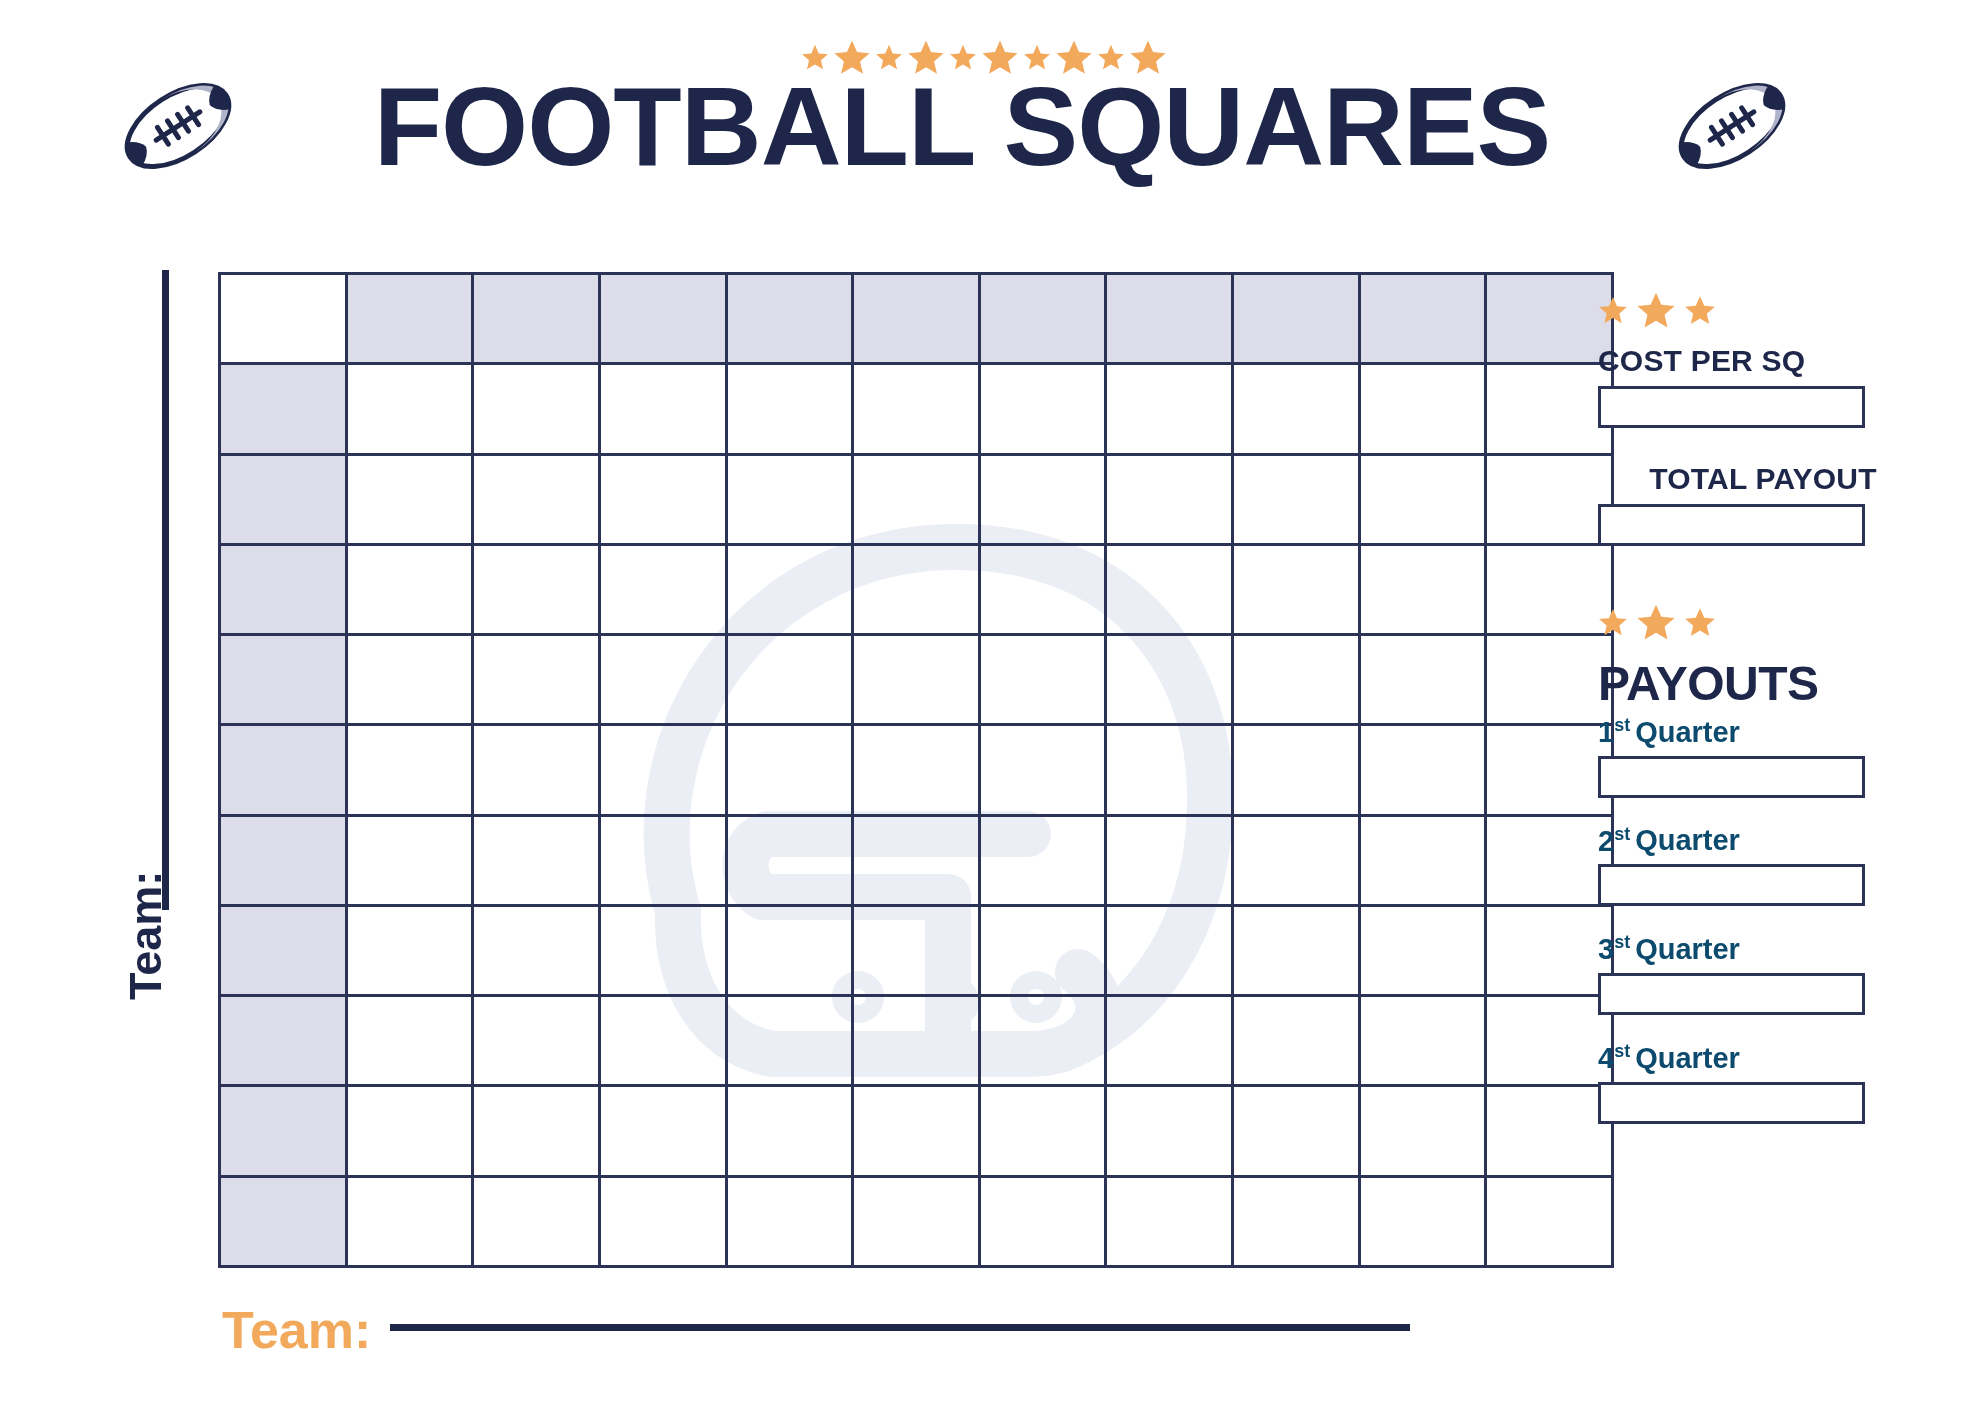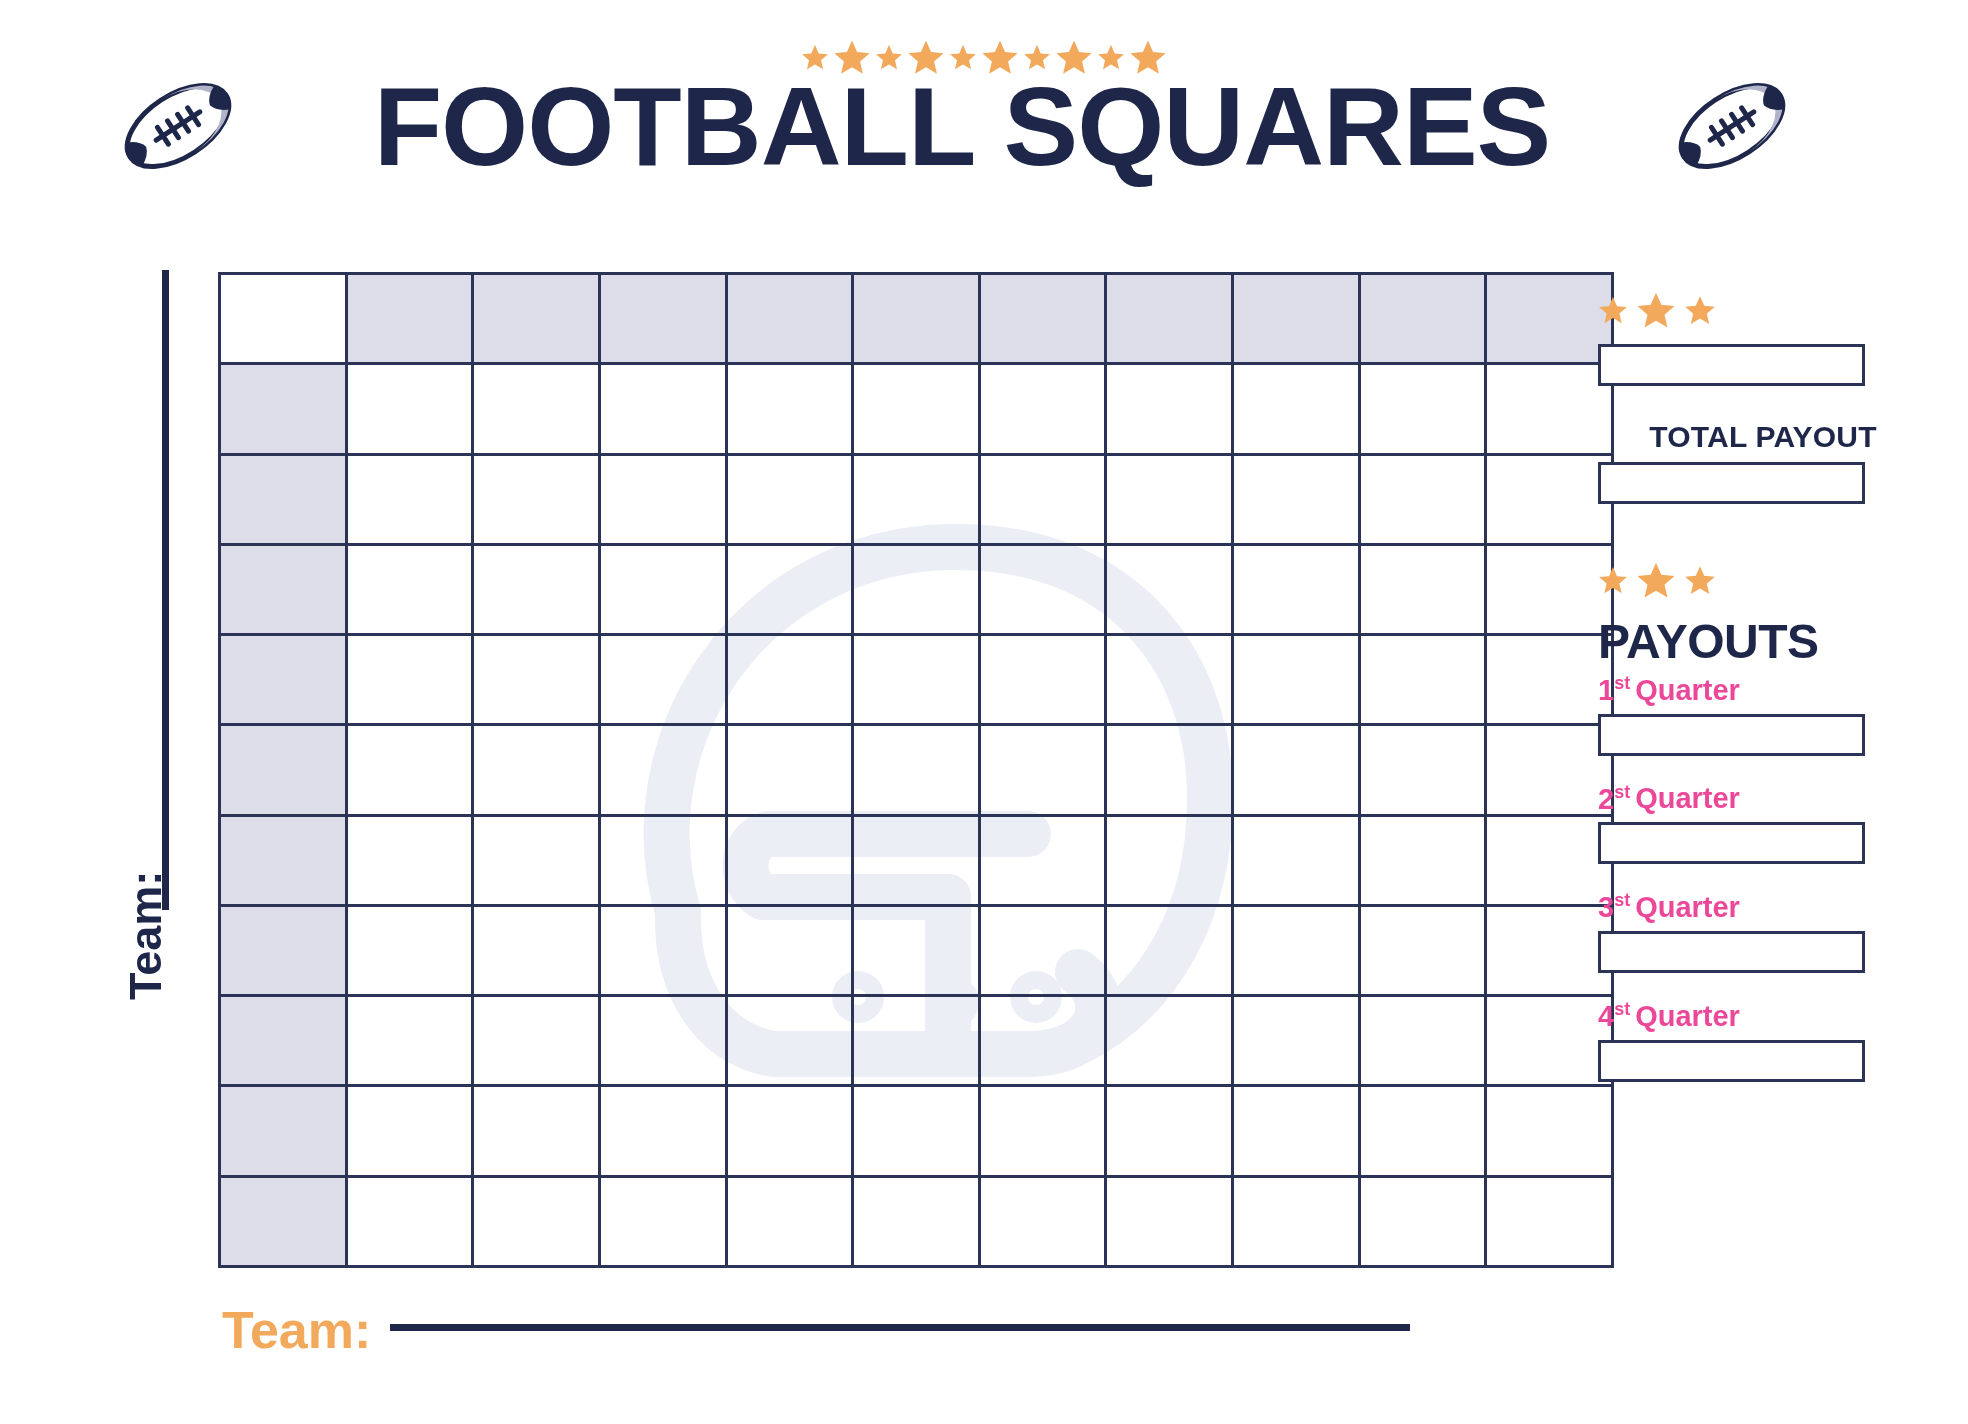--- a/index.html
+++ b/index.html
@@ -142,21 +142,21 @@
     width: 267px;
     height: 42px;
     border: 3px solid #2b3457;
     background: #ffffff;
     box-sizing: border-box;
     margin-bottom: 34px;
   }
   .q-label {
     font-size: 29px;
     font-weight: 800;
-    color: #ec4899;
+    color: #0c4a6e;
     margin: 0 0 7px 0;
     white-space: nowrap;
   }
   .q-label sup { font-size: 0.62em; font-weight: 800; }
   .q-label .qword { margin-left: 5px; }
   .field-box.q { margin-bottom: 26px; }
   #payouts-block { margin-top: 56px; }
   #cost-label { margin-top: 2px; }
   #total-label { margin-top: 26px; text-align: center; }
 
@@ -417,20 +417,21 @@
 <div id="right-panel">
 
   <div class="mini-stars" id="stars-cost"><svg width="30" height="30" viewBox="0 0 24 24" class="star">
         <path d="M12 1.6 L15.2 8.9 L23.1 9.6 L17.1 14.8 L18.9 22.5 L12 18.4 L5.1 22.5 L6.9 14.8 L0.9 9.6 L8.8 8.9 Z" fill="#f2a95c"></path>
       </svg><svg width="40" height="40" viewBox="0 0 24 24" class="star">
         <path d="M12 1.6 L15.2 8.9 L23.1 9.6 L17.1 14.8 L18.9 22.5 L12 18.4 L5.1 22.5 L6.9 14.8 L0.9 9.6 L8.8 8.9 Z" fill="#f2a95c"></path>
       </svg><svg width="32" height="32" viewBox="0 0 24 24" class="star">
         <path d="M12 1.6 L15.2 8.9 L23.1 9.6 L17.1 14.8 L18.9 22.5 L12 18.4 L5.1 22.5 L6.9 14.8 L0.9 9.6 L8.8 8.9 Z" fill="#f2a95c"></path>
       </svg></div>
 
+  <div class="panel-heading" id="cost-label">COST PER SQ</div>
   <div class="field-box"></div>
 
   <div class="panel-heading" id="total-label">TOTAL PAYOUT</div>
   <div class="field-box"></div>
 
   <div id="payouts-block">
     <div class="mini-stars" id="stars-payouts"><svg width="30" height="30" viewBox="0 0 24 24" class="star">
           <path d="M12 1.6 L15.2 8.9 L23.1 9.6 L17.1 14.8 L18.9 22.5 L12 18.4 L5.1 22.5 L6.9 14.8 L0.9 9.6 L8.8 8.9 Z" fill="#f2a95c"></path>
         </svg><svg width="40" height="40" viewBox="0 0 24 24" class="star">
           <path d="M12 1.6 L15.2 8.9 L23.1 9.6 L17.1 14.8 L18.9 22.5 L12 18.4 L5.1 22.5 L6.9 14.8 L0.9 9.6 L8.8 8.9 Z" fill="#f2a95c"></path>

